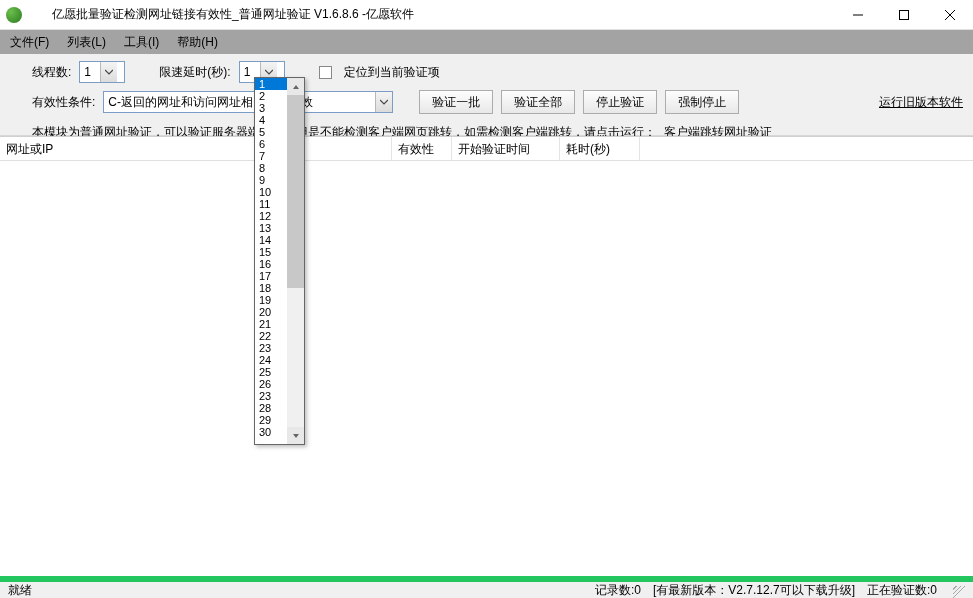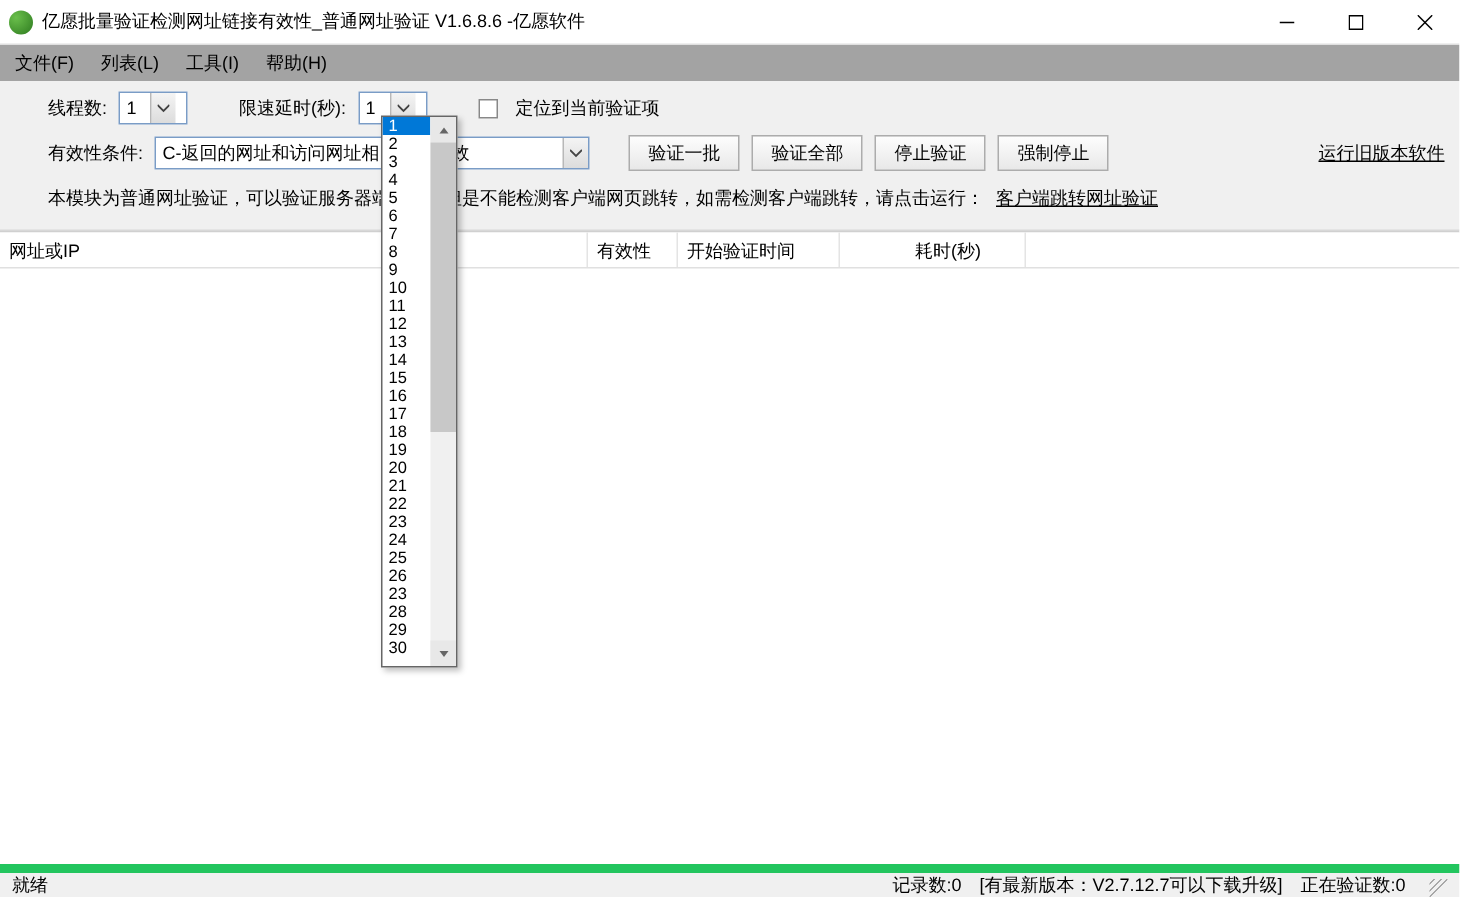--- a/index.html
+++ b/index.html
@@ -12,20 +12,21 @@
   overflow: hidden;
   position: relative;
 }
 .titlebar {
   height: 30px;
   background: #fff;
   display: flex;
   align-items: center;
   padding: 0 0 0 6px;
   border-bottom: 1px solid #e0e0e0;
+  gap: 24px;
 }
 .titlebar .app-icon {
   width: 16px; height: 16px;
   border-radius: 50%;
   background: radial-gradient(circle at 30% 30%, #6abf4b, #2d7a1f);
   margin-right: 6px;
   flex-shrink: 0;
 }
 .titlebar .title-text { flex: 0 0 auto; }
 .titlebar .spacer { flex: 1; }
@@ -99,21 +100,21 @@
 }
 .th {
   border-right: 1px solid #e4e4e4;
   padding: 4px 6px;
   white-space: nowrap;
 }
 .th.url { width: 392px; }
 .th.valid { width: 60px; }
 .th.status { width: 250px; }
 .th.start { width: 108px; }
-.th.dur { width: 80px; margin-left: 44px; }
+.th.dur { width: 80px; }
 
 .dropdown {
   position: absolute;
   left: 254px;
   top: 77px;
   width: 51px;
   height: 368px;
   background: #fff;
   border: 1px solid #666;
   box-shadow: 2px 2px 4px rgba(0,0,0,0.25);
@@ -197,21 +198,21 @@
   </div>
 </div>
 
 <div class="menubar">
   <span class="menu-item">文件(F)</span>
   <span class="menu-item">列表(L)</span>
   <span class="menu-item">工具(I)</span>
   <span class="menu-item">帮助(H)</span>
 </div>
 
-<div class="toolbar" style="height:100px;padding-left:32px;">
+<div class="toolbar" style="height:82px;padding-left:32px;">
   <div class="row">
     <span class="label">线程数:</span>
     <div class="combo" style="width:46px;">
       <span class="combo-val">1</span>
       <span class="combo-btn">
         <svg viewBox="0 0 8 8">
             <path d="M0 2 L4 6 L8 2" fill="none" stroke="#444" stroke-width="1.2"></path>
           </svg>
       </span>
     </div>

